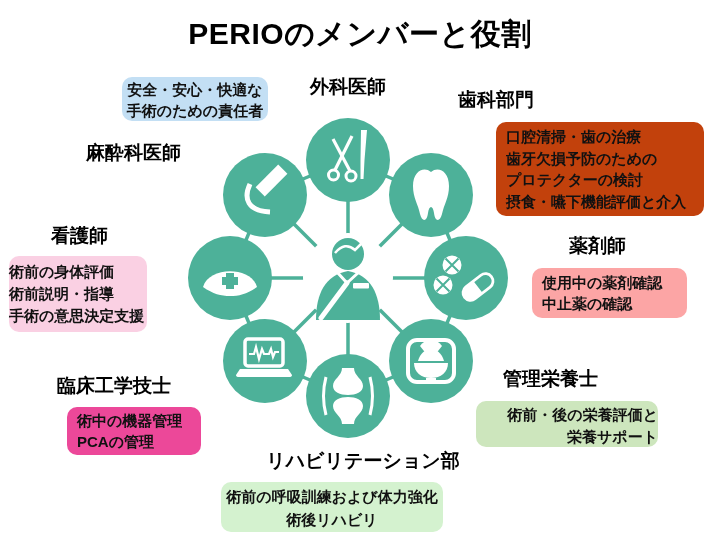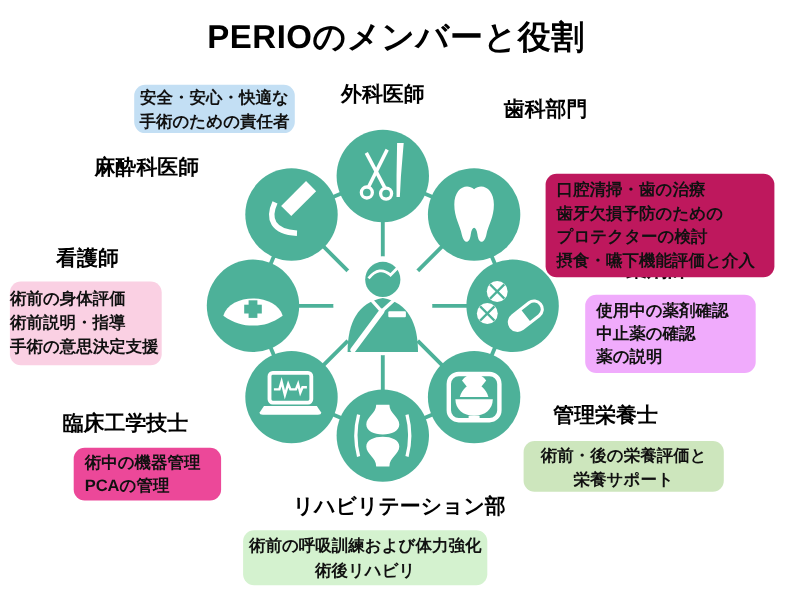--- a/index.html
+++ b/index.html
@@ -178,34 +178,33 @@
   <div class="label pos-label-rehabilitation">リハビリテーション部</div>
   <div class="label pos-label-engineer">臨床工学技士</div>
   <div class="label pos-label-nurse">看護師</div>
   <div class="label pos-label-anesthesia">麻酔科医師</div>
 
   <div class="note center pos-note-anesthesia" style="background-color: rgb(195, 223, 244);">
     <span class="nl">安全・安心・快適な</span>
     <span class="nl">手術のための責任者</span>
   </div>
 
-  <div class="note pos-note-dental" style="background-color: #be185d; margin-top: 36px;">
+  <div class="note pos-note-dental" style="background-color: #c2410c;">
     <span class="nl">口腔清掃・歯の治療</span>
     <span class="nl">歯牙欠損予防のための</span>
     <span class="nl">プロテクターの検討</span>
     <span class="nl">摂食・嚥下機能評価と介入</span>
   </div>
 
-  <div class="note pos-note-pharmacist" style="background-color: #f0abfc;">
+  <div class="note pos-note-pharmacist" style="background-color: #fca5a5;">
     <span class="nl">使用中の薬剤確認</span>
     <span class="nl">中止薬の確認</span>
-    <span class="nl">薬の説明</span>
-  </div>
-
-  <div class="note center pos-note-dietitian" style="background-color: rgb(205, 230, 189);">
+  </div>
+
+  <div class="note center pos-note-dietitian" style="background-color: rgb(205, 230, 189); text-align: right;">
     <span class="nl">術前・後の栄養評価と</span>
     <span class="nl">栄養サポート</span>
   </div>
 
   <div class="note center pos-note-rehab" style="background-color: rgb(212, 242, 207);">
     <span class="nl">術前の呼吸訓練および体力強化</span>
     <span class="nl">術後リハビリ</span>
   </div>
 
   <div class="note pos-note-engineer" style="background-color: #ec4899;">

